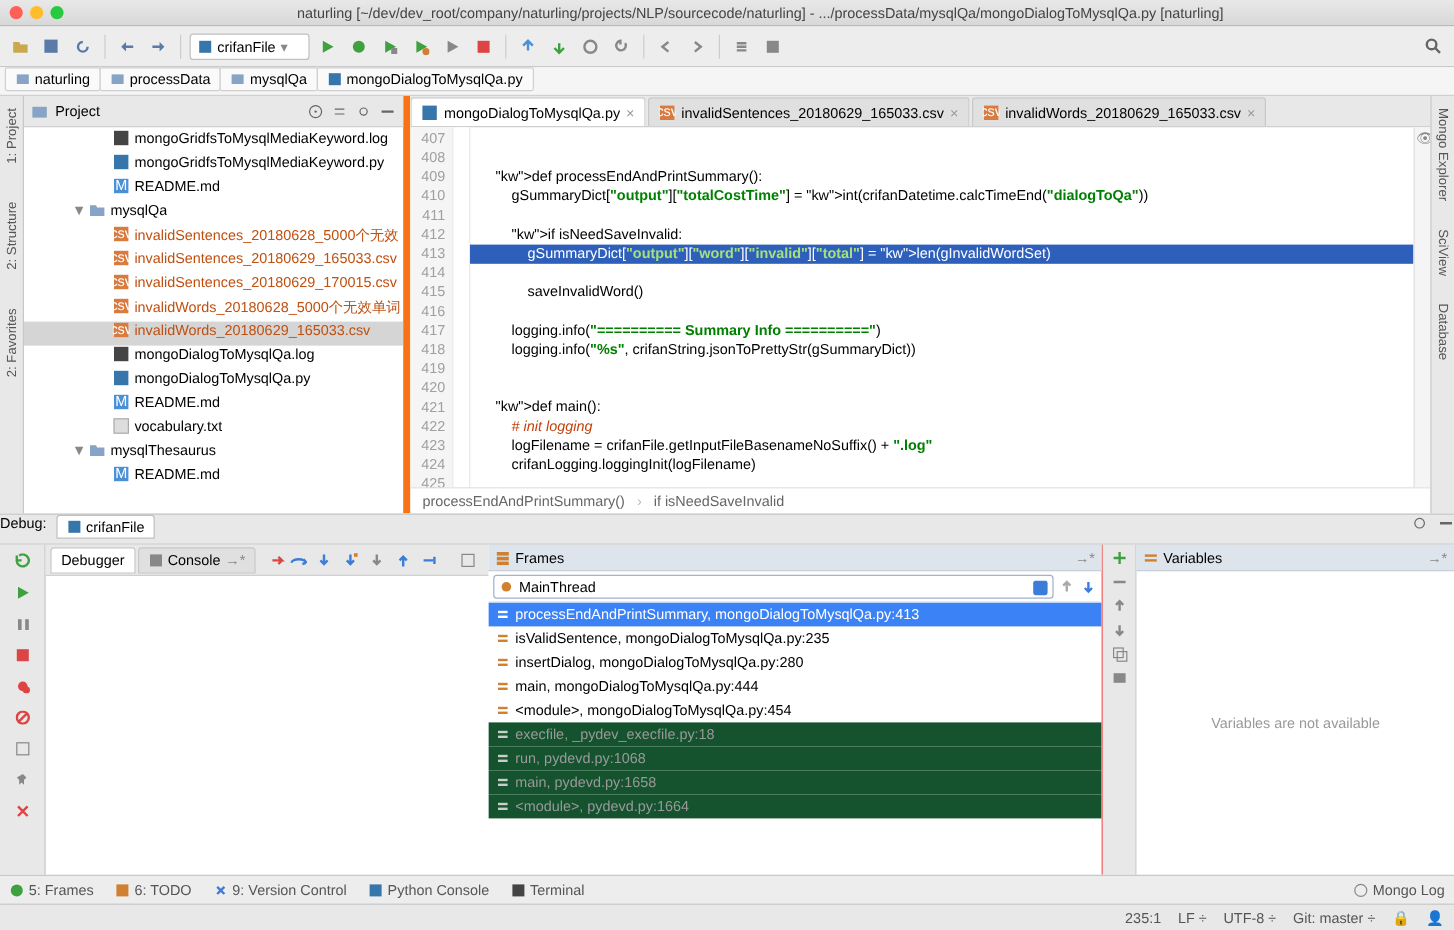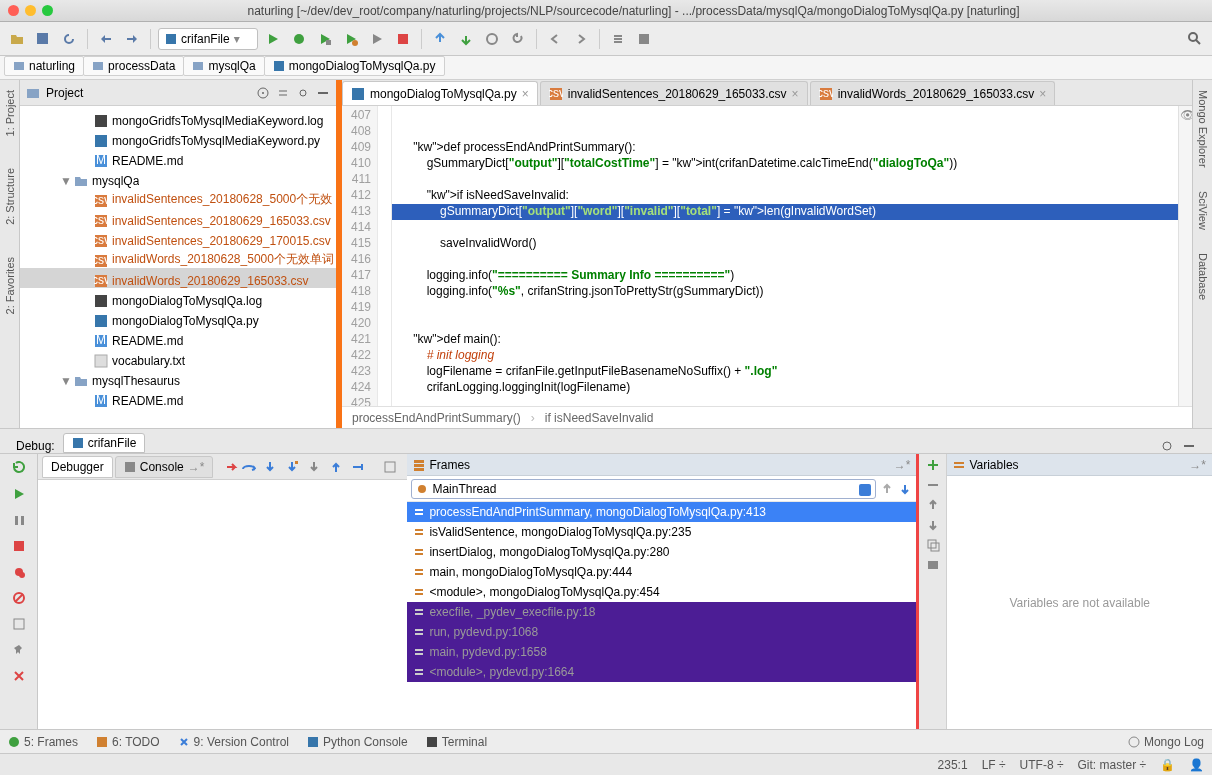--- a/index.html
+++ b/index.html
@@ -18,21 +18,21 @@
 .crumb{display:flex;align-items:center;padding:0 8px;height:20px;border:1px solid #d0d0d0;border-radius:2px;background:#fafafa;margin-right:-1px;gap:4px;cursor:pointer}
 .crumb .ic{width:12px;height:12px}
 .main{flex:1;display:flex;overflow:hidden}
 .leftgutter{width:20px;background:#e8e8e8;border-right:1px solid #c8c8c8;display:flex;flex-direction:column;align-items:center;padding-top:4px;gap:20px}
 .vtab{writing-mode:vertical-rl;transform:rotate(180deg);padding:6px 2px;font-size:11px;color:#555;cursor:pointer}
 .proj{width:322px;background:#fff;border-right:6px solid #f97316;display:flex;flex-direction:column}
 .proj-hdr{height:26px;background:#e8e8e8;border-bottom:1px solid #d0d0d0;display:flex;align-items:center;padding:0 6px;gap:6px}
 .proj-hdr .ttl{flex:1;font-weight:500}
 .proj-hdr .ic{width:14px;height:14px;cursor:pointer;color:#666}
 .tree{flex:1;overflow:auto;padding:2px 0}
-.titem{display:flex;align-items:flex-end;height:20px;padding-left:60px;gap:4px;cursor:pointer}
+.titem{display:flex;align-items:flex-start;height:20px;padding-left:60px;gap:4px;cursor:pointer}
 .titem.d1{padding-left:40px}
 .titem.sel{background:#d5d5d5}
 .titem .exp{width:10px;text-align:center;color:#888}
 .titem .ic{width:14px;height:14px;flex-shrink:0}
 .titem .lbl{white-space:nowrap;overflow:hidden}
 .csv-txt{color:#c05010}
 .editor{flex:1;display:flex;flex-direction:column;background:#fff;overflow:hidden}
 .tabs{height:26px;background:#e8e8e8;border-bottom:1px solid #d0d0d0;display:flex;align-items:end}
 .tab{height:24px;padding:0 8px;display:flex;align-items:center;gap:5px;border:1px solid #c8c8c8;border-bottom:none;background:#e0e0e0;border-radius:3px 3px 0 0;margin-right:2px;cursor:pointer;font-size:11px}
 .tab.active{background:#fff}
@@ -45,41 +45,41 @@
 .code .line{height:16px;padding-left:8px}
 .code .hl{background:#2d5fbb;color:#fff}
 .code .hl .s{color:#a5e07b}
 .s{color:#008000;font-weight:bold}
 .c{color:#c2410c;font-style:italic}
 .markers{width:14px;background:#f5f5f5;border-left:1px solid #e0e0e0;position:relative}
 .markers .eye{position:absolute;top:2px;left:1px;color:#888}
 .rightgutter{width:20px;background:#e8e8e8;border-left:1px solid #c8c8c8;display:flex;flex-direction:column;align-items:center;padding-top:6px;gap:15px}
 .rvtab{writing-mode:vertical-rl;font-size:11px;color:#555;padding:4px 2px;cursor:pointer}
 .crumbs2{height:22px;border-top:1px solid #e0e0e0;display:flex;align-items:center;padding:0 10px;gap:10px;color:#666;font-size:11px}
-.debug-strip{height:26px;background:#e8e8e8;border-top:1px solid #c8c8c8;border-bottom:1px solid #c8c8c8;display:flex;align-items:flex-end;padding:0 16px;gap:8px}
+.debug-strip{height:26px;background:#e8e8e8;border-top:1px solid #c8c8c8;border-bottom:1px solid #c8c8c8;display:flex;align-items:flex-start;padding:0 0;gap:8px}
 .debug-strip .lbl{font-weight:500}
 .dtab{height:20px;padding:0 8px;border:1px solid #c0c0c0;border-radius:3px 3px 0 0;background:#fff;display:flex;align-items:center;gap:4px}
 .debug-body{height:275px;display:flex;background:#fff}
 .leftctrl{width:38px;background:#e8e8e8;border-right:1px solid #c8c8c8;display:flex;flex-direction:column;align-items:center;padding-top:4px;gap:6px}
 .leftctrl .b{width:20px;height:20px;cursor:pointer;display:flex;align-items:center;justify-content:center}
 .dbg-main{flex:1;display:flex;flex-direction:row}
 .dbg-tabs{height:26px;background:#e8e8e8;border-bottom:1px solid #d0d0d0;display:flex;align-items:center;padding:0 4px;gap:2px}
 .dtab2{height:22px;padding:0 8px;display:flex;align-items:center;gap:4px;border:1px solid #c8c8c8;background:#fff;border-radius:3px 3px 0 0;cursor:pointer;font-size:11px}
 .dtab2.inact{background:#e0e0e0}
 .dbg-panes{flex:1;display:flex}
-.frames-pane{width:512px;border-right:3px solid #ef4444;display:flex;flex-direction:column}
+.frames-pane{width:512px;border-right:1px solid #ef4444;display:flex;flex-direction:column}
 .pane-hdr{height:22px;background:#dde4ec;border-bottom:1px solid #c8d0d8;display:flex;align-items:center;padding:0 6px;gap:4px;font-size:11px}
 .pane-hdr .sp{flex:1}
 .thread-row{height:26px;display:flex;align-items:center;padding:2px 4px;gap:4px;border-bottom:1px solid #e8e8e8}
 .thread-sel{flex:1;height:20px;border:1px solid #a0b0d0;border-radius:3px;background:#fff;display:flex;align-items:center;padding:0 4px;position:relative}
 .thread-sel::after{content:"";position:absolute;right:4px;top:4px;width:12px;height:12px;background:#3b7dd8;border-radius:2px}
 .stack{flex:1;overflow:auto}
 .sframe{height:20px;display:flex;align-items:center;padding:0 6px;gap:4px;cursor:pointer;font-size:11px}
 .sframe.sel{background:#3b82f6;color:#fff}
-.sframe.dim{background:#4c1d95;color:#999}
+.sframe.dim{background:#14532d;color:#999}
 .vars-pane{flex:1;display:flex}
 .vgut{width:28px;background:#e8e8e8;border-right:1px solid #d0d0d0;display:flex;flex-direction:column;align-items:center;padding-top:4px;gap:6px}
 .vcontent{flex:1;display:flex;flex-direction:column}
 .vmsg{flex:1;display:flex;align-items:center;justify-content:center;color:#999}
 .status{height:22px;background:#e8e8e8;border-top:1px solid #c8c8c8;display:flex;align-items:center;padding:0 8px;gap:14px;font-size:11px;color:#555}
 .status .sbtn{display:flex;align-items:center;gap:4px;cursor:pointer}
 .status .sp{flex:1}
 .bottomstrip{height:24px;background:#ededed;border-top:1px solid #c8c8c8;display:flex;align-items:center;padding:0 8px;gap:18px;font-size:11px;color:#555}
 .bottomstrip .item{display:flex;align-items:center;gap:4px;cursor:pointer}
 .bottomstrip .sp{flex:1}

